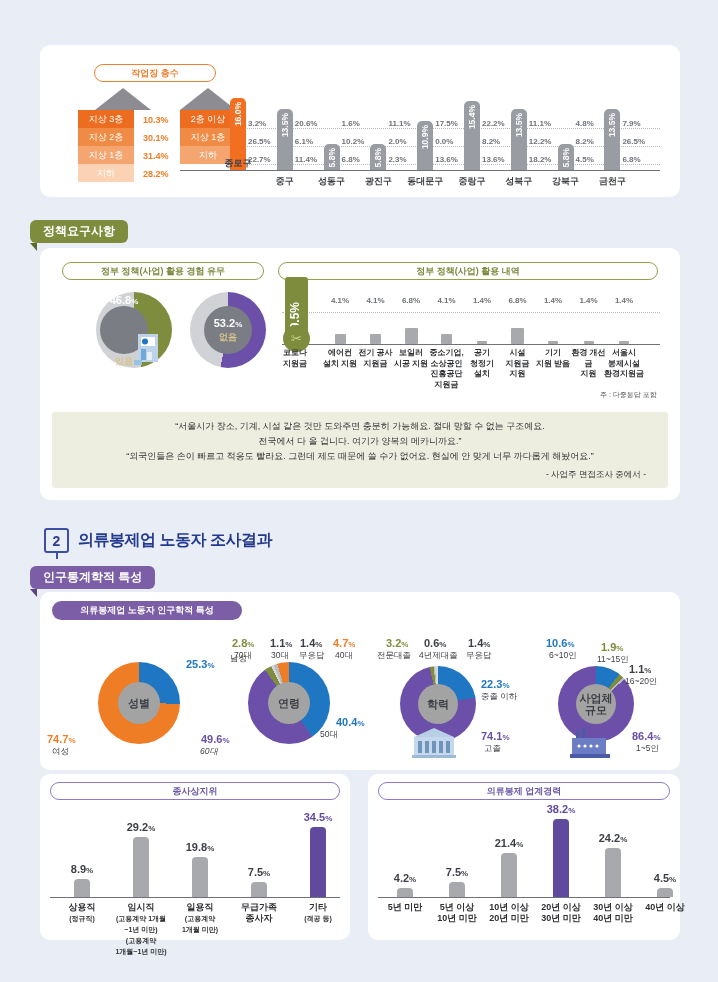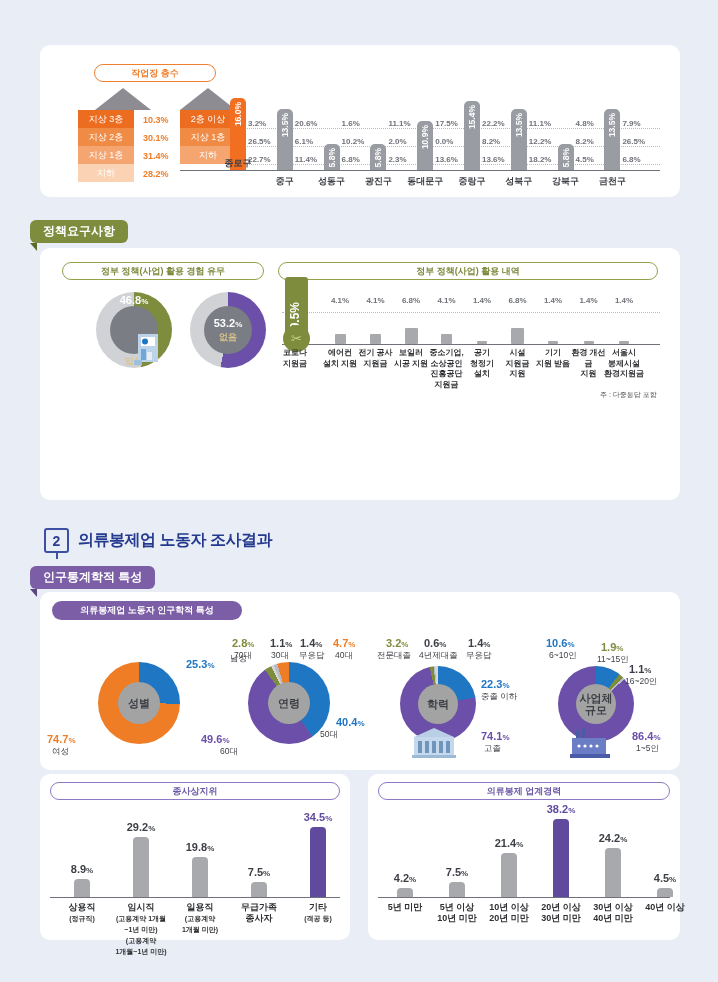--- a/index.html
+++ b/index.html
@@ -251,21 +251,21 @@
   <div class="banner olive" style="left:30px; top:220px;">정책요구사항</div>
   <div class="banner-tail" style="left:30px; top:243px;"></div>
 
   <div class="card" style="left:40px; top:248px; width:640px; height:252px;"></div>
 
   <div class="pill olive" style="position:absolute; left:62px; top:262px; width:202px;">정부 정책(사업) 활용 경험 유무</div>
   <div class="pill olive" style="position:absolute; left:278px; top:262px; width:380px;">정부 정책(사업) 활용 내역</div>
 
   <div class="donut" style="left:96px; top:292px; width:76px; height:76px;
               background: conic-gradient(#7e8c3e 0 46.8%, #d0d2d6 46.8% 100%);"></div>
-  <div class="donut-hole grey" style="left:110px; top:306px; width:48px; height:48px;gap:47px;">
+  <div class="donut-hole grey" style="left:100px; top:306px; width:48px; height:48px;gap:47px;">
     <div style="font-size:11px;"><span>46.8</span><span style="font-size:8px">%</span></div>
     <div style="font-size:9px; color:#d8c48a; font-weight:bold;">있음</div>
   </div>
 
   <svg class="bldg" style="left:134px; top:330px;" width="28" height="36" viewBox="0 0 28 36">
     <rect x="4" y="4" width="20" height="28" fill="#bcd3ea"></rect>
     <rect x="7" y="7" width="14" height="9" fill="#fff"></rect>
     <circle cx="11" cy="11.5" r="3" fill="#1f76c2"></circle>
     <rect x="7" y="19" width="5" height="11" fill="#6fa8d6"></rect>
     <rect x="13" y="22" width="5" height="8" fill="#e8eef5"></rect>
@@ -347,20 +347,26 @@
       <div class="pnum" style="left: 606px; top: 296px; width: 36px;">1.4%</div>
       <div class="pcat" style="left: 603px; top: 348px; width: 42px;">
         <div>서울시</div>
         <div>봉제시설</div>
         <div>환경지원금</div>
       </div>
     </div>
 
   <div class="note" style="left:600px; top:390px;">주 : 다중응답 포함</div>
 
+  <div class="quote" style="left:52px; top:412px; width:616px; height:76px;">
+    <p>“서울시가 장소, 기계, 시설 같은 것만 도와주면 충분히 가능해요. 절대 망할 수 없는 구조예요.</p>
+    <p>전국에서 다 올 겁니다. 여기가 양복의 메카니까요.”</p>
+    <p>“외국인들은 손이 빠르고 적응도 빨라요. 그런데 제도 때문에 쓸 수가 없어요. 현실에 안 맞게 너무 까다롭게 해놨어요.”</p>
+    <p class="src">- 사업주 면접조사 중에서 -</p>
+  </div>
 
   <div class="chapter" style="left:44px; top:528px;">
     <div class="chapter-num">2</div>
     <div class="chapter-title">의류봉제업 노동자 조사결과</div>
   </div>
 
   <div class="banner violet" style="left:30px; top:566px;">인구통계학적 특성</div>
   <div class="banner-tail violet" style="left:30px; top:589px;"></div>
 
   <div class="card" style="left:40px; top:592px; width:640px; height:178px;"></div>
@@ -392,21 +398,21 @@
     <span>1.4</span><small>%</small></div>
   <div class="sub" style="left:299px; top:650px;">무응답</div>
   <div class="lab" style="left:333px; top:637px; color:#ef7d26;">
     <span>4.7</span><small>%</small></div>
   <div class="sub" style="left:335px; top:650px;">40대</div>
   <div class="lab" style="left:336px; top:716px; color:#1f76c2;">
     <span>40.4</span><small>%</small></div>
   <div class="sub" style="left:320px; top:729px;">50대</div>
   <div class="lab" style="left:201px; top:733px; color:#6b4fa8;">
     <span>49.6</span><small>%</small></div>
-  <div class="sub" style="left:220px; top:746px;">60대</div>
+  <div class="sub" style="left:200px; top:746px;font-style:italic;">60대</div>
 
   <div class="donut" style="left:400px; top:666px; width:76px; height:76px;
               background: conic-gradient(#1f76c2 0 22.3%, #6b4fa8 22.3% 96.4%, #7e8c3e 96.4% 98.1%, #b9bcc4 98.1% 98.7%, #d7d7d7 98.7% 100%);"></div>
   <div class="donut-hole" style="left:418px; top:684px; width:40px; height:40px;">학력</div>
   <div class="lab" style="left:386px; top:637px; color:#7e8c3e;">
     <span>3.2</span><small>%</small></div>
   <div class="sub" style="left:377px; top:650px;">전문대졸</div>
   <div class="lab" style="left:424px; top:637px; color:#3c3f45;">
     <span>0.6</span><small>%</small></div>
   <div class="sub" style="left:419px; top:650px;">4년제대졸</div>

